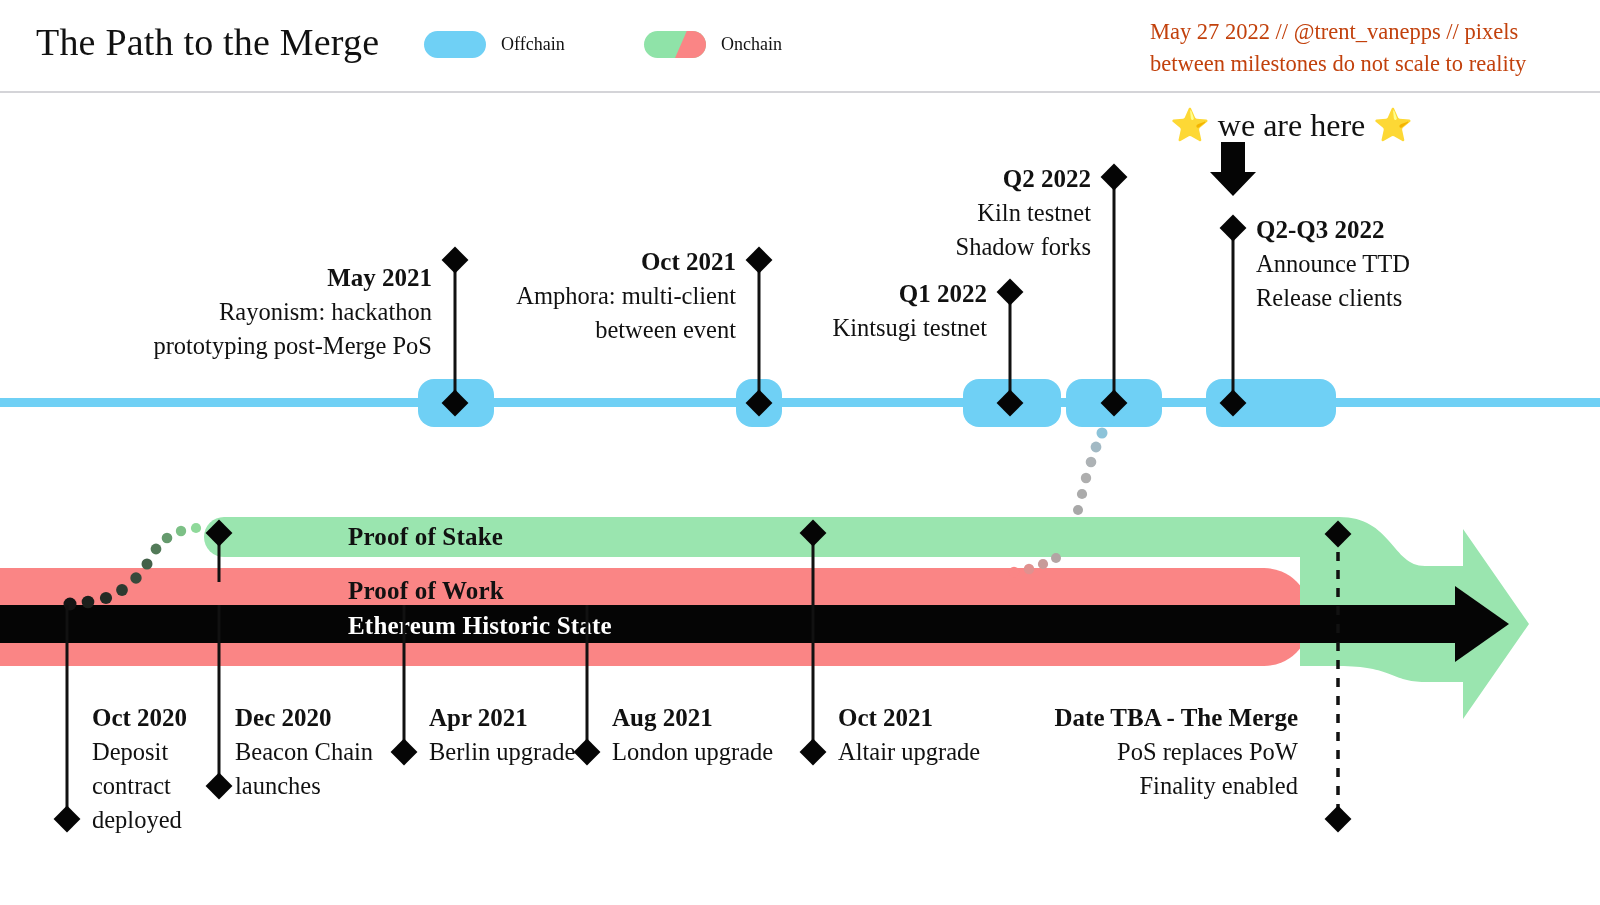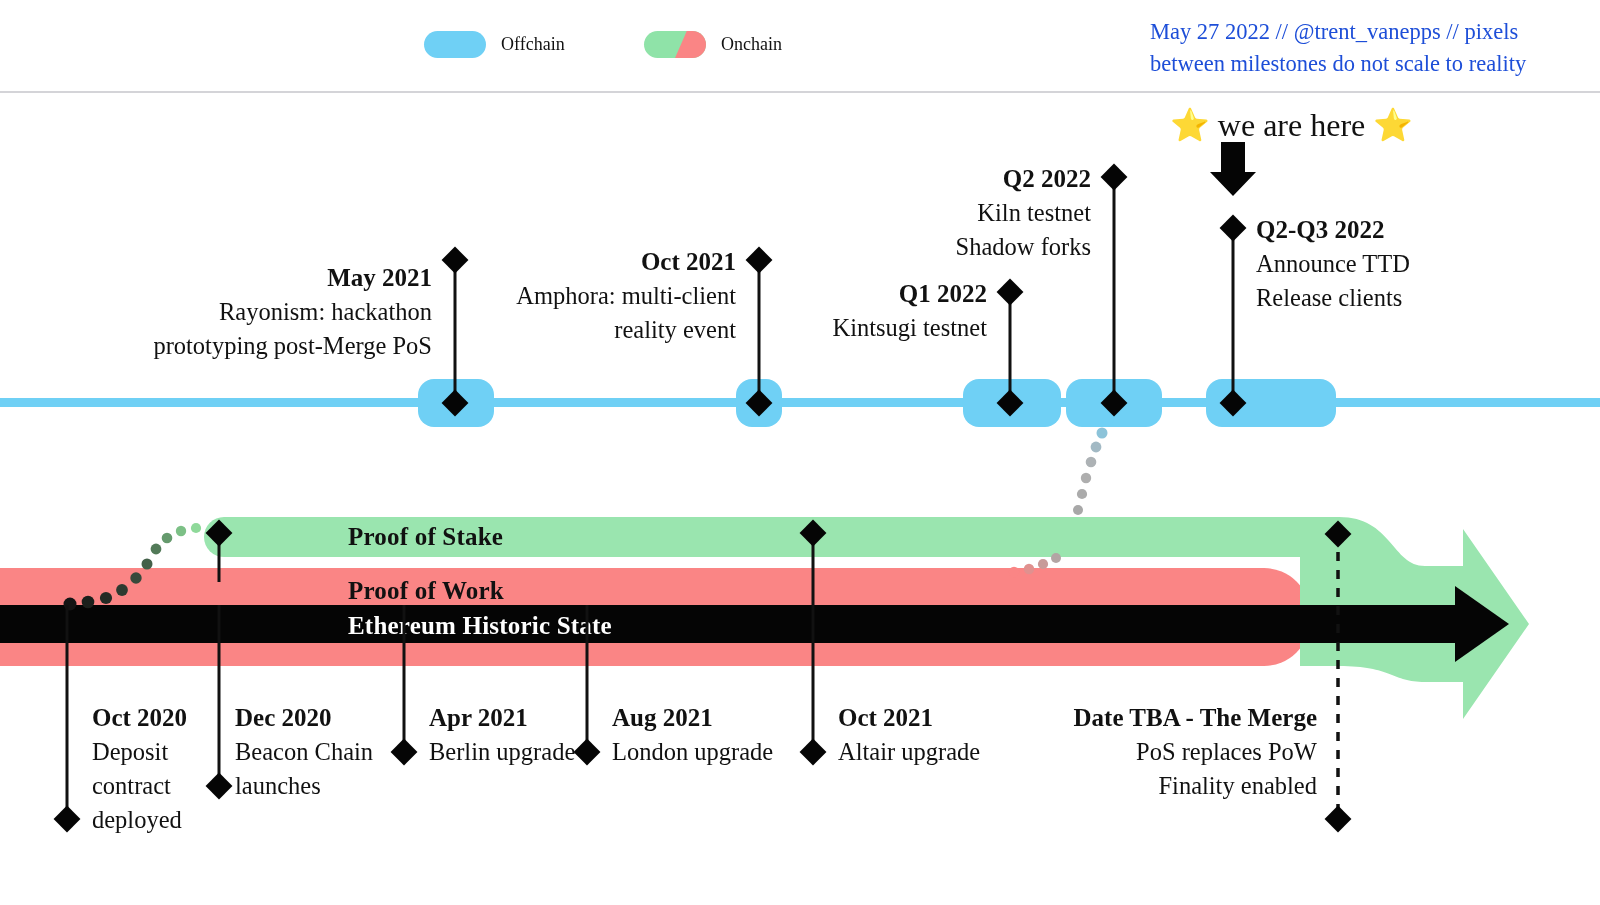--- a/index.html
+++ b/index.html
@@ -34,21 +34,21 @@
   .legend-sw.solid { background: #6fd0f5; }
   .legend-sw.split { background: #8fe3a8; }
   .legend-sw.split::after {
     content:""; position:absolute; right:0; top:0; width:31px; height:27px;
     background:#fa8585;
     clip-path: polygon(38% 0, 100% 0, 100% 100%, 0% 100%);
   }
   .legend-label { font-size: 18px; white-space: nowrap; }
   .credits {
     position: absolute; right: 30px; top: 16px; width: 420px;
-    text-align: left; font-size: 22.5px; line-height: 32px; color: #1d4ed8;
+    text-align: left; font-size: 22.5px; line-height: 32px; color: #c2410c;
   }
 
   
   .blue-rail {
     position: absolute; left: 0; top: 398px; width: 1600px; height: 9px;
     background: #6fd0f5;
   }
   .blue-pill {
     position: absolute; height: 48px; border-radius: 16px; background: #6fd0f5;
   }
@@ -94,20 +94,21 @@
     position: absolute; font-size: 32px; white-space: nowrap; color: #111;
   }
   .star { color: #f0b429; }
 </style>
 </head>
 <body>
 
 <div id="stage">
 
   <div class="header">
+    <div class="title">The Path to the Merge</div>
 
     <div class="legend" style="left:424px;">
       <span class="legend-sw solid"></span>
       <span class="legend-label">Offchain</span>
     </div>
 
     <div class="legend" style="left:644px;">
       <span class="legend-sw split"></span>
       <span class="legend-label">Onchain</span>
     </div>
@@ -195,21 +196,21 @@
     </div>
   </div>
 
   <div>
     <div class="stem" style="left:759px; top:260px; height:143px;"></div>
     <div class="dia" style="left:759px; top:260px;"></div>
     <div class="dia" style="left:759px; top:403px;"></div>
     <div class="mtext r" style="right:864px; top:245px;">
       <div class="d">Oct 2021</div>
       <div>Amphora: multi-client</div>
-      <div>reality event</div>
+      <div>between event</div>
     </div>
   </div>
 
   <div>
     <div class="stem" style="left:1010px; top:292px; height:111px;"></div>
     <div class="dia" style="left:1010px; top:292px;"></div>
     <div class="dia" style="left:1010px; top:403px;"></div>
     <div class="mtext r" style="right:613px; top:277px;">
       <div class="d">Q1 2022</div>
       <div>Kintsugi testnet</div>
@@ -292,20 +293,20 @@
     <div class="dia" style="left:813px; top:752px;"></div>
     <div class="mtext l" style="left:838px; top:701px;">
       <div class="d">Oct 2021</div>
       <div>Altair upgrade</div>
     </div>
   </div>
 
   <div>
     <div class="dia" style="left:1338px; top:534px;"></div>
     <div class="dia" style="left:1338px; top:819px;"></div>
-    <div class="mtext r" style="right:283px; top:701px;">
+    <div class="mtext r" style="right:302px; top:701px;">
       <div class="d">Date TBA - The Merge</div>
       <div>PoS replaces PoW</div>
       <div>Finality enabled</div>
     </div>
   </div>
 
 </div>
 
 </body></html>

